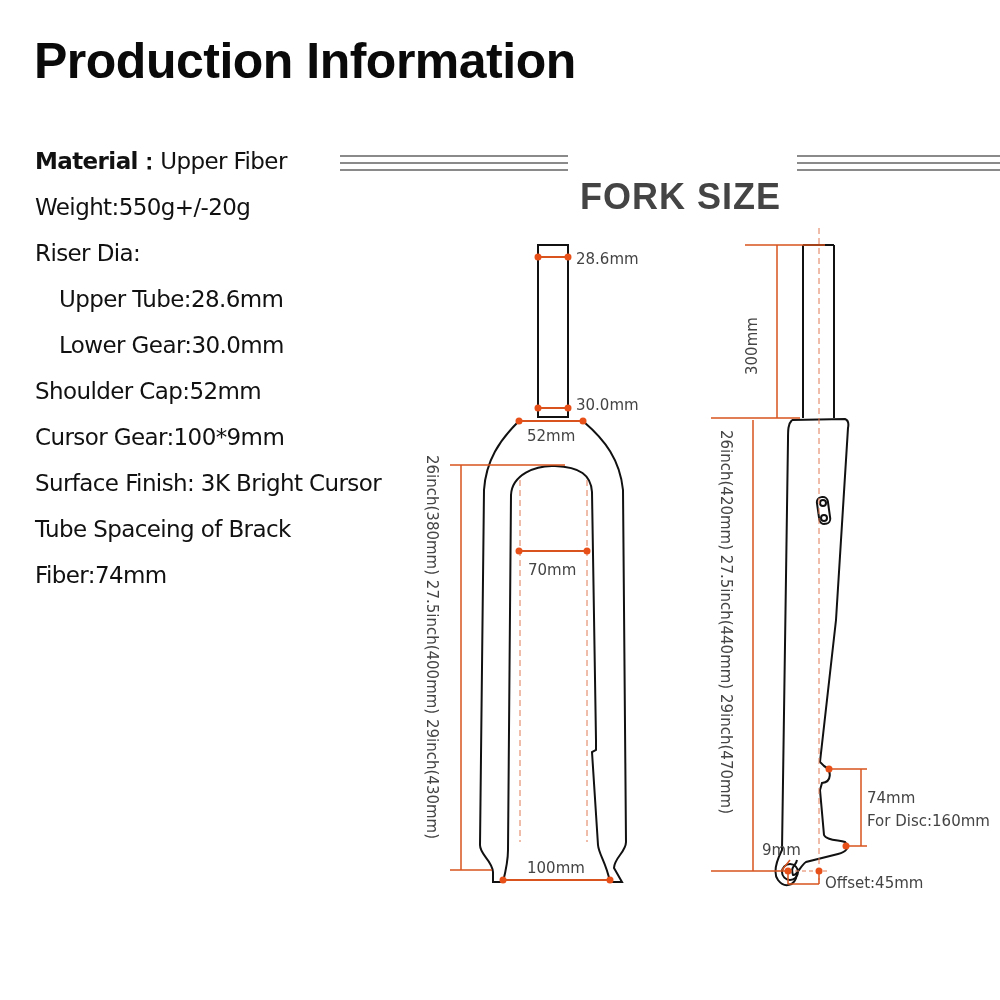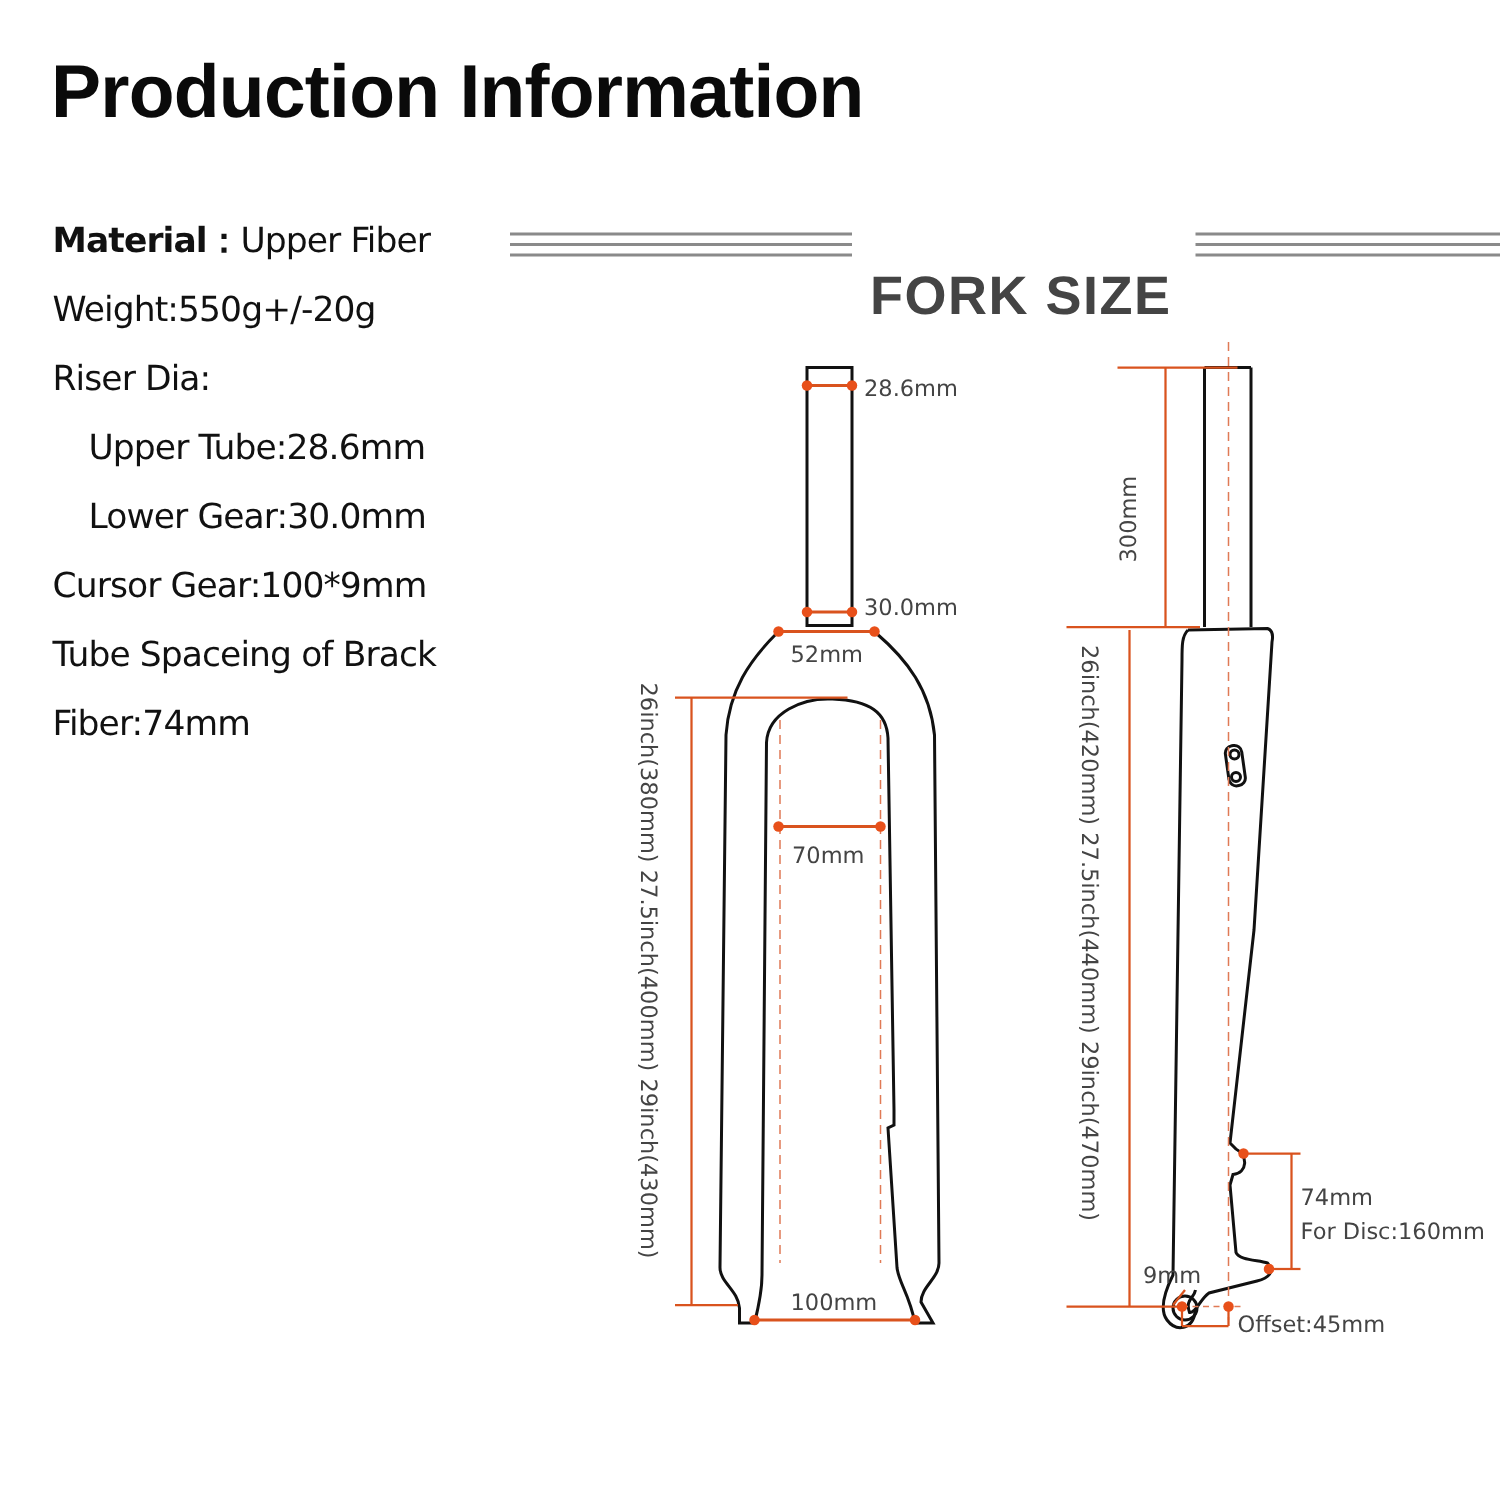--- a/index.html
+++ b/index.html
@@ -19,21 +19,23 @@
 <body>
 
 <div class="title">Production Information</div>
 
 <div class="specs">
   <div class="spec"><span class="b">Material</span><span class="b">：</span><span>Upper Fiber</span></div>
   <div class="spec">Weight:550g+/-20g</div>
   <div class="spec">Riser Dia:</div>
   <div class="spec indent">Upper Tube:28.6mm</div>
   <div class="spec indent">Lower Gear:30.0mm</div>
+  <div class="spec">Shoulder Cap:52mm</div>
   <div class="spec">Cursor Gear:100*9mm</div>
+  <div class="spec">Surface Finish: 3K Bright Cursor</div>
   <div class="spec">Tube Spaceing of Brack</div>
   <div class="spec">Fiber:74mm</div>
 </div>
 
 <div class="header-lines" style="left:340px; width:228px;">
     <div></div>
     <div></div>
     <div></div>
   </div>
 <div class="fork-size">FORK SIZE</div>

